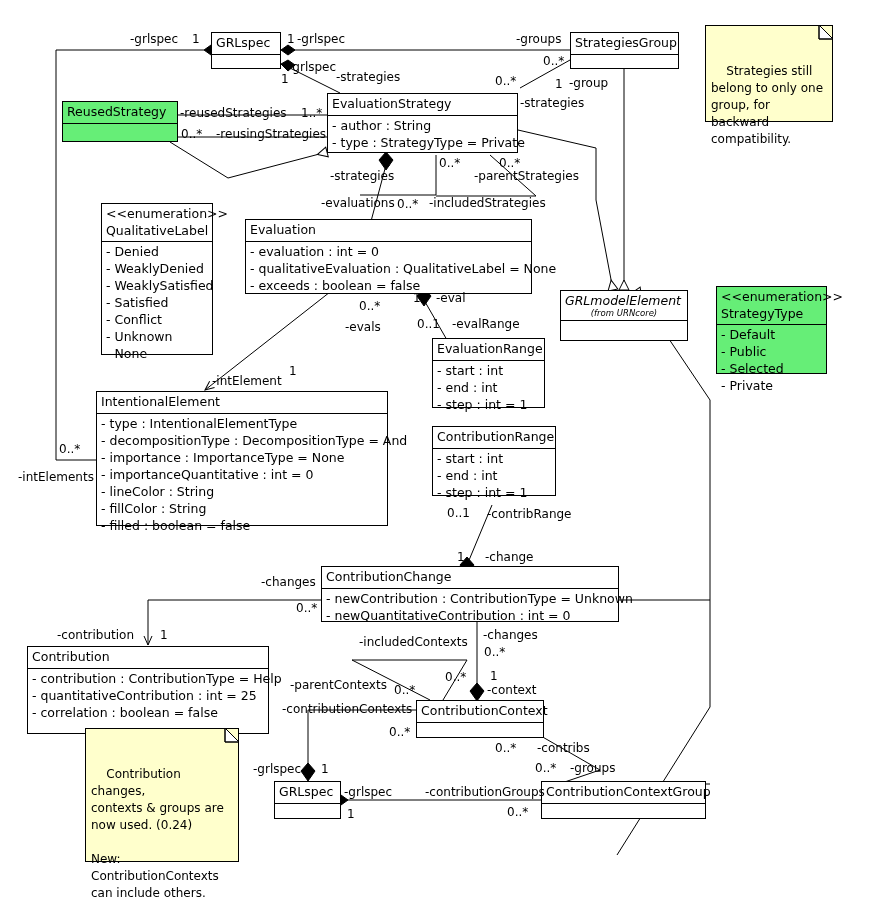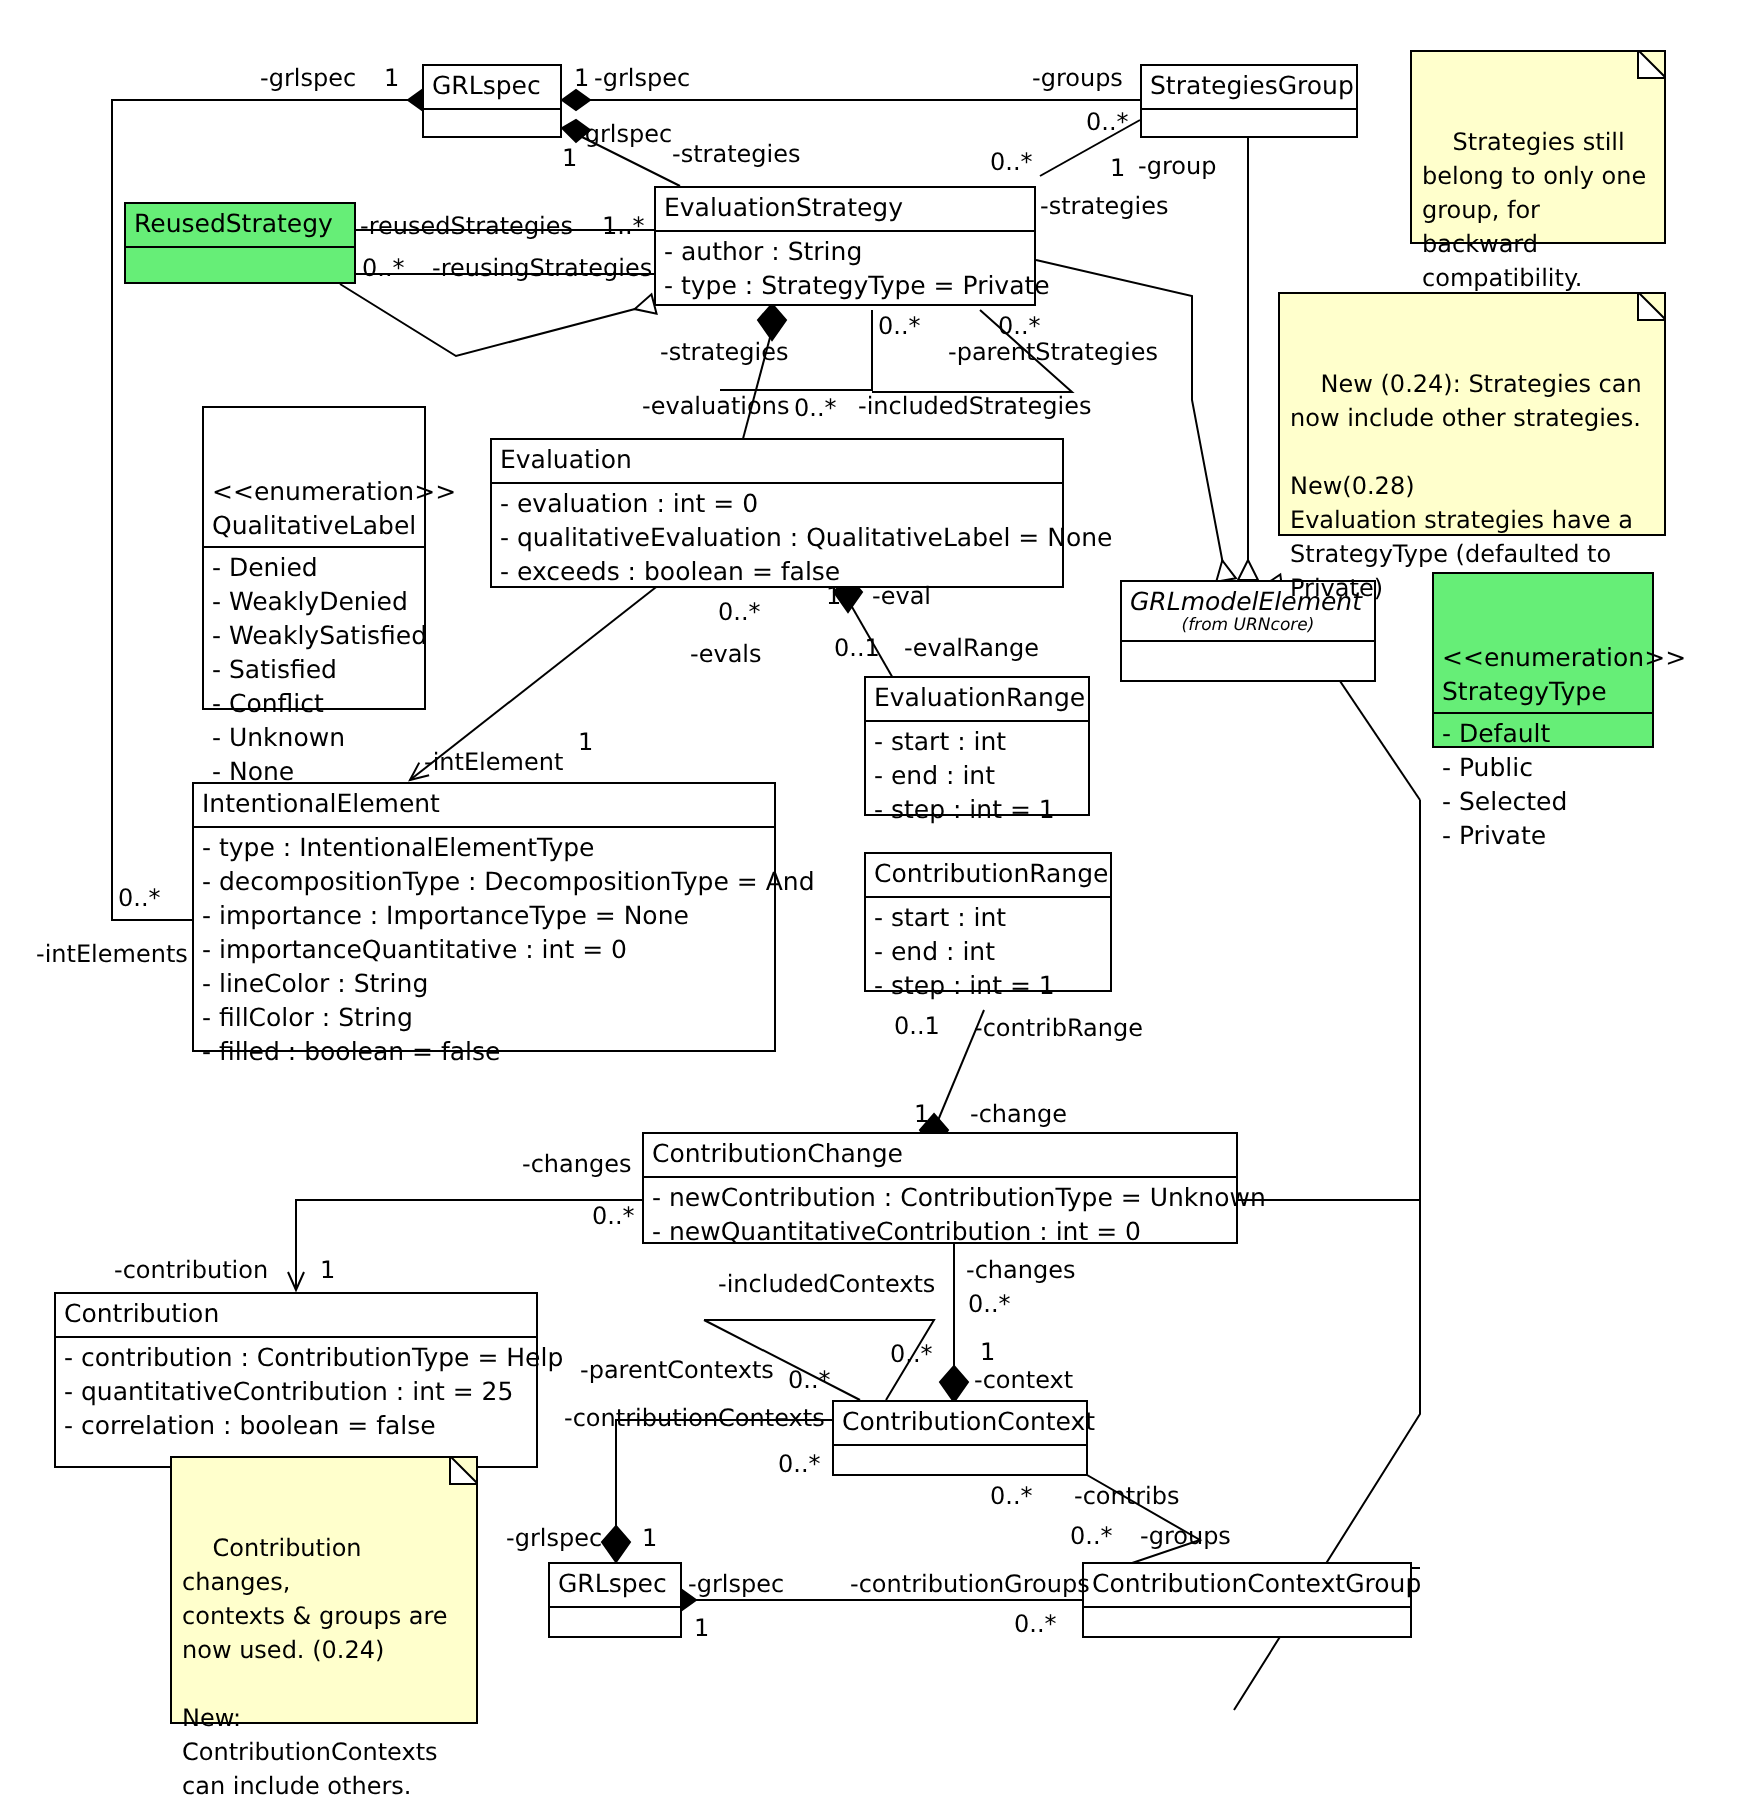--- a/index.html
+++ b/index.html
@@ -33,21 +33,20 @@
   }
   .umlbox .title {
     font-size: 12.5px;
     line-height: 1.25;
     padding: 2px 4px 3px 4px;
     color: #000;
     white-space: nowrap;
   }
   .umlbox .title.stereo {
     padding-bottom: 1px;
-    margin-top: 32px;
   }
   .umlbox .divider {
     border-top: 1px solid #000;
   }
   .umlbox .attrs {
     padding: 1px 2px 2px 2px;
   }
   .umlbox .attrs div {
     font-size: 12.5px;
     line-height: 1.36;
@@ -322,33 +321,20 @@
       <path d="M 5,0 L 19,14 L 5,14 Z" fill="#ffffff" stroke="#000" stroke-width="1"></path>
       <path d="M 5,0 L 5,14 L 19,14" fill="none" stroke="#000" stroke-width="1"></path>
     </svg>
     <span>Strategies still
 belong to only one
 group, for
 backward
 compatibility.</span>
   </div>
 
-  <div class="note" style="left:639px; top:146px; width:194px; height:122px;">
-    <svg class="foldline" viewBox="0 0 19 19">
-      <path d="M 5,0 L 19,14 L 5,14 Z" fill="#ffffff" stroke="#000" stroke-width="1"></path>
-      <path d="M 5,0 L 5,14 L 19,14" fill="none" stroke="#000" stroke-width="1"></path>
-    </svg>
-    <span>New (0.24): Strategies can
-now include other strategies.
-
-New(0.28)
-Evaluation strategies have a
-StrategyType (defaulted to
-Private)</span>
-  </div>
 
   <div class="note" style="left:85px; top:728px; width:154px; height:134px;">
     <svg class="foldline" viewBox="0 0 19 19">
       <path d="M 5,0 L 19,14 L 5,14 Z" fill="#ffffff" stroke="#000" stroke-width="1"></path>
       <path d="M 5,0 L 5,14 L 19,14" fill="none" stroke="#000" stroke-width="1"></path>
     </svg>
     <span>Contribution changes,
 contexts &amp; groups are
 now used. (0.24)
 

